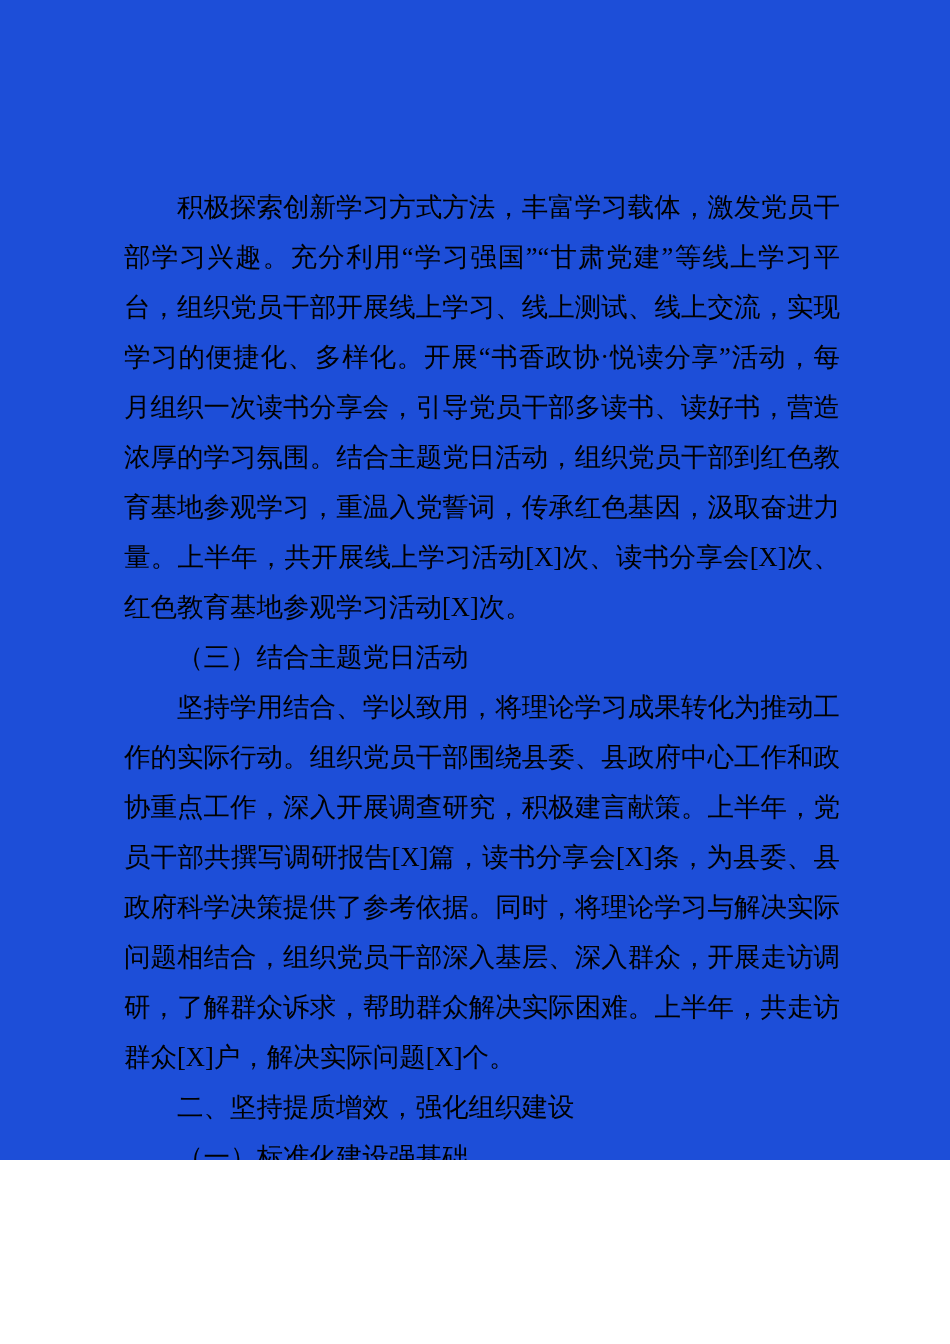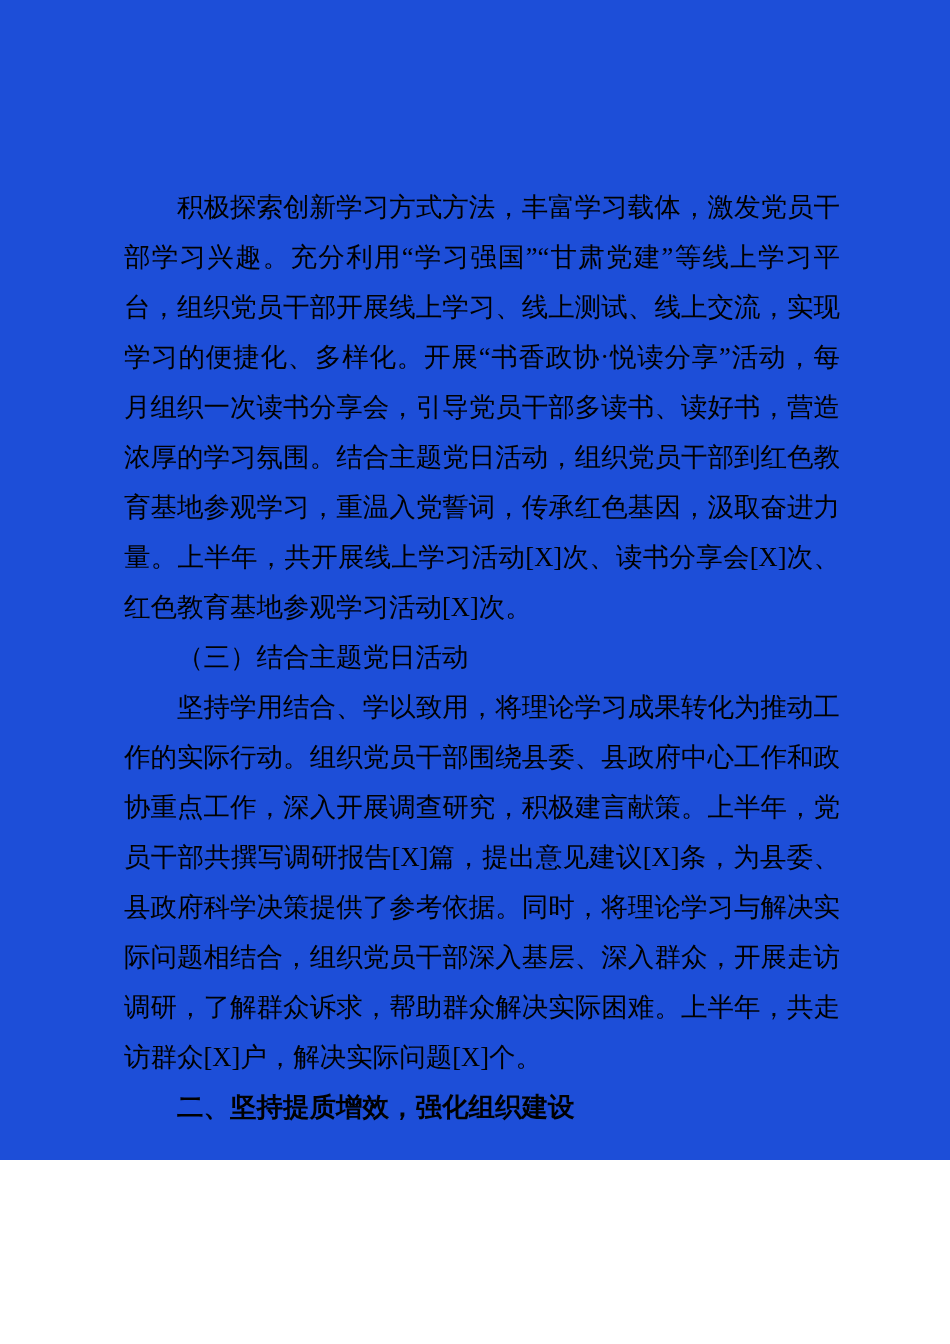--- a/index.html
+++ b/index.html
@@ -29,31 +29,32 @@
     padding: 0;
     font-family: "Liberation Serif", serif;
     font-size: 26.5px;
     line-height: 50px;
     color: #000000;
     text-align: justify;
     text-indent: 2em;
     word-break: break-all;
   }
   .text-block p.heading-1 {
-    font-weight: 700;
+    font-weight: 400;
     font-family: "Liberation Sans", sans-serif;
     text-align: left;
   }
   .text-block p.heading-2 {
     text-align: left;
   }
 </style>
 </head>
 <body>
 
 <div class="page">
   <div class="text-block">
     <p class="body">积极探索创新学习方式方法，丰富学习载体，激发党员干部学习兴趣。充分利用“学习强国”“甘肃党建”等线上学习平台，组织党员干部开展线上学习、线上测试、线上交流，实现学习的便捷化、多样化。开展“书香政协·悦读分享”活动，每月组织一次读书分享会，引导党员干部多读书、读好书，营造浓厚的学习氛围。结合主题党日活动，组织党员干部到红色教育基地参观学习，重温入党誓词，传承红色基因，汲取奋进力量。上半年，共开展线上学习活动[X]次、读书分享会[X]次、红色教育基地参观学习活动[X]次。</p>
     <p class="heading-2">（三）结合主题党日活动</p>
-    <p class="body">坚持学用结合、学以致用，将理论学习成果转化为推动工作的实际行动。组织党员干部围绕县委、县政府中心工作和政协重点工作，深入开展调查研究，积极建言献策。上半年，党员干部共撰写调研报告[X]篇，提出意见建议[X]条，为县委、县政府科学决策提供了参考依据。同时，将理论学习与解决实际问题相结合，组织党员干部深入基层、深入群众，开展走访调研，了解群众诉求，帮助群众解决实际困难。上半年，共走访群众[X]户，解决实际问题[X]个。</p>
+    <p class="body">坚持学用结合、学以致用，将理论学习成果转化为推动工作的实际行动。组织党员干部围绕县委、县政府中心工作和政协重点工作，深入开展调查研究，积极建言献策。上半年，党员干部共撰写调研报告[X]篇，读书分享会[X]条，为县委、县政府科学决策提供了参考依据。同时，将理论学习与解决实际问题相结合，组织党员干部深入基层、深入群众，开展走访调研，了解群众诉求，帮助群众解决实际困难。上半年，共走访群众[X]户，解决实际问题[X]个。</p>
     <p class="heading-1">二、坚持提质增效，强化组织建设</p>
+    <p class="heading-2">（一）标准化建设强基础</p>
   </div>
 </div>
 
 </body></html>

